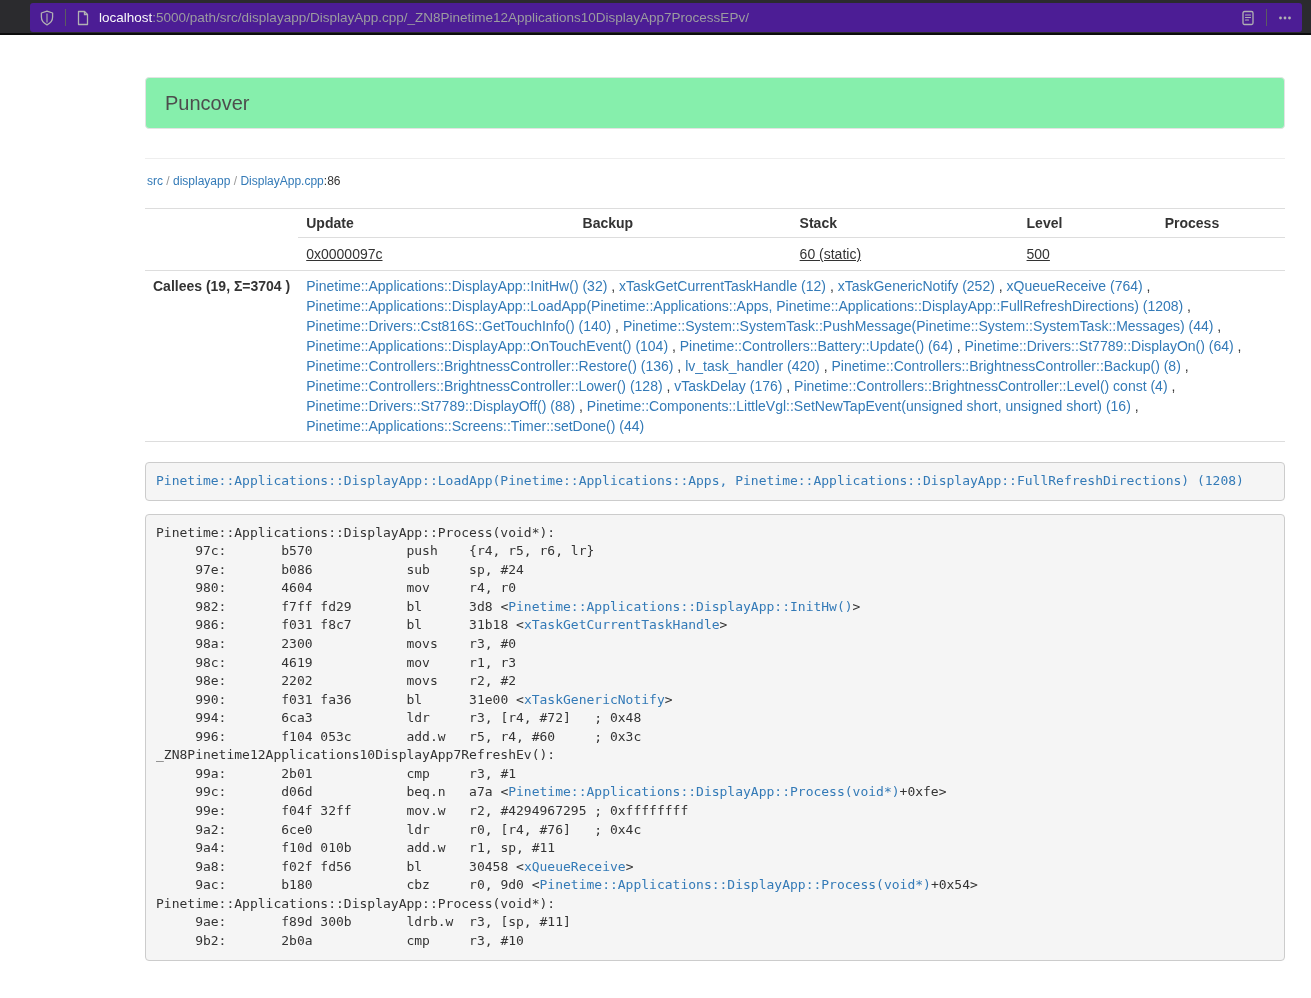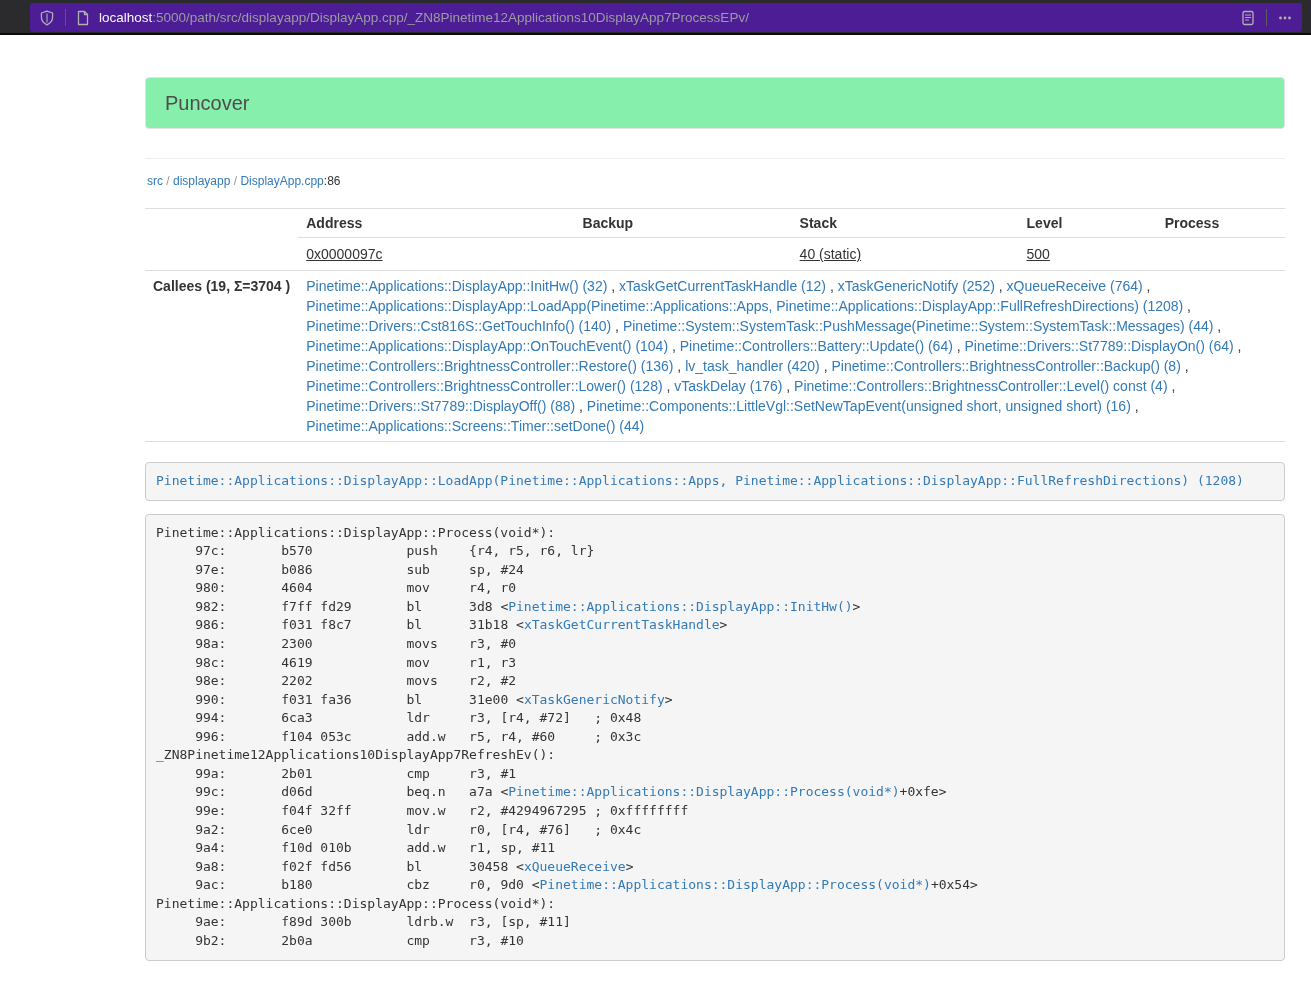--- a/index.html
+++ b/index.html
@@ -125,30 +125,30 @@
           <table class="inner">
             <colgroup>
                 <col style="width:28%">
                 <col style="width:22%">
                 <col style="width:23%">
                 <col style="width:14%">
                 <col style="width:13%">
               </colgroup>
             <tbody>
               <tr>
-                <th>Address</th>
+                <th>Update</th>
                 <th>Backup</th>
                 <th>Stack</th>
                 <th>Level</th>
                 <th>Process</th>
               </tr>
               <tr>
                 <td>0x0000097c</td>
                 <td></td>
-                <td>40 (static)</td>
+                <td>60 (static)</td>
                 <td>500</td>
                 <td></td>
               </tr>
             </tbody>
           </table>
         </td>
       </tr>
       <tr>
         <th class="rowlabel">Callees (19, Σ=3704 )</th>
         <td><a class="link">Pinetime::Applications::DisplayApp::InitHw() (32)</a> , <a class="link">xTaskGetCurrentTaskHandle (12)</a> , <a class="link">xTaskGenericNotify (252)</a> , <a class="link">xQueueReceive (764)</a> , <a class="link">Pinetime::Applications::DisplayApp::LoadApp(Pinetime::Applications::Apps, Pinetime::Applications::DisplayApp::FullRefreshDirections) (1208)</a> , <a class="link">Pinetime::Drivers::Cst816S::GetTouchInfo() (140)</a> , <a class="link">Pinetime::System::SystemTask::PushMessage(Pinetime::System::SystemTask::Messages) (44)</a> , <a class="link">Pinetime::Applications::DisplayApp::OnTouchEvent() (104)</a> , <a class="link">Pinetime::Controllers::Battery::Update() (64)</a> , <a class="link">Pinetime::Drivers::St7789::DisplayOn() (64)</a> , <a class="link">Pinetime::Controllers::BrightnessController::Restore() (136)</a> , <a class="link">lv_task_handler (420)</a> , <a class="link">Pinetime::Controllers::BrightnessController::Backup() (8)</a> , <a class="link">Pinetime::Controllers::BrightnessController::Lower() (128)</a> , <a class="link">vTaskDelay (176)</a> , <a class="link">Pinetime::Controllers::BrightnessController::Level() const (4)</a> , <a class="link">Pinetime::Drivers::St7789::DisplayOff() (88)</a> , <a class="link">Pinetime::Components::LittleVgl::SetNewTapEvent(unsigned short, unsigned short) (16)</a> , <a class="link">Pinetime::Applications::Screens::Timer::setDone() (44)</a></td>

